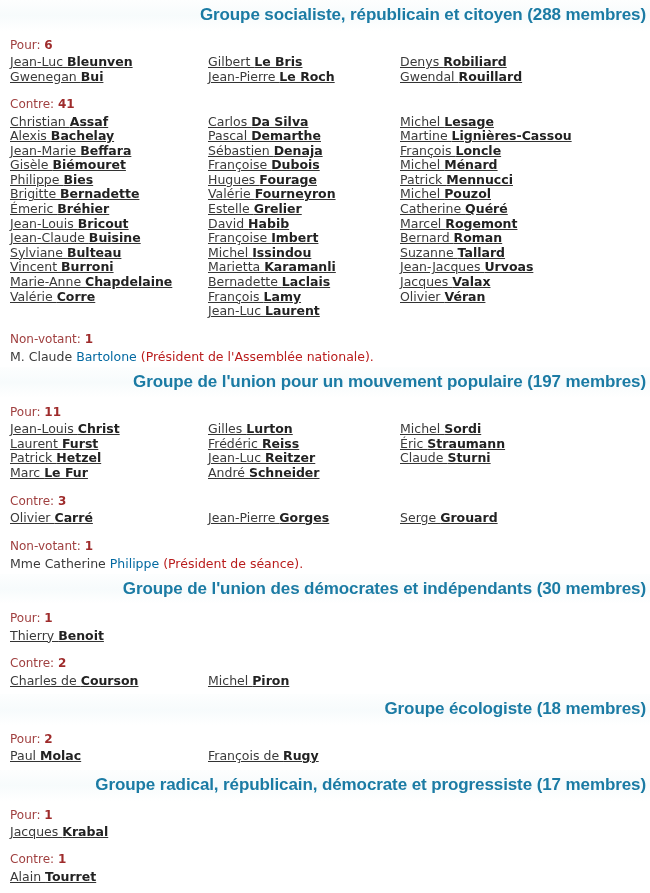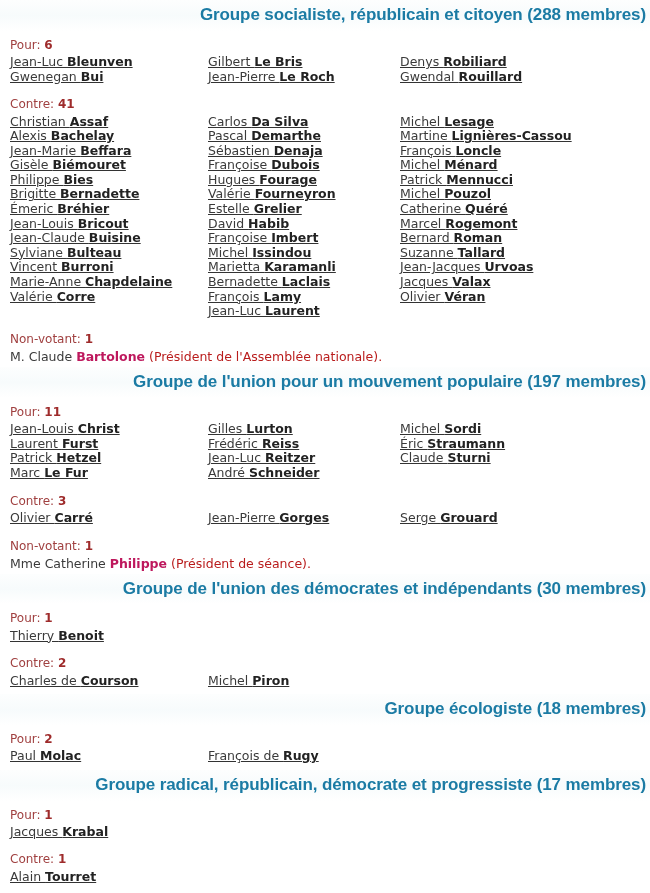--- a/index.html
+++ b/index.html
@@ -74,21 +74,21 @@
   }
 
   
   .note {
     font-size: 12.5px;
     line-height: 15px;
     color: #3a3a3a;
     padding-left: 10px;
     white-space: nowrap;
   }
-  .note b { font-weight: bold; color: #be185d; }
+  .note b { font-weight: normal; color: #0369a1; }
   .note .paren { color: #b91c1c; }
 
   .spacer-sm { height: 6px; }
   .spacer-xs { height: 3px; }
 </style>
 </head>
 <body>
 
 <div class="page">
     <div class="group-heading">Groupe socialiste, républicain et citoyen (288 membres)</div>

